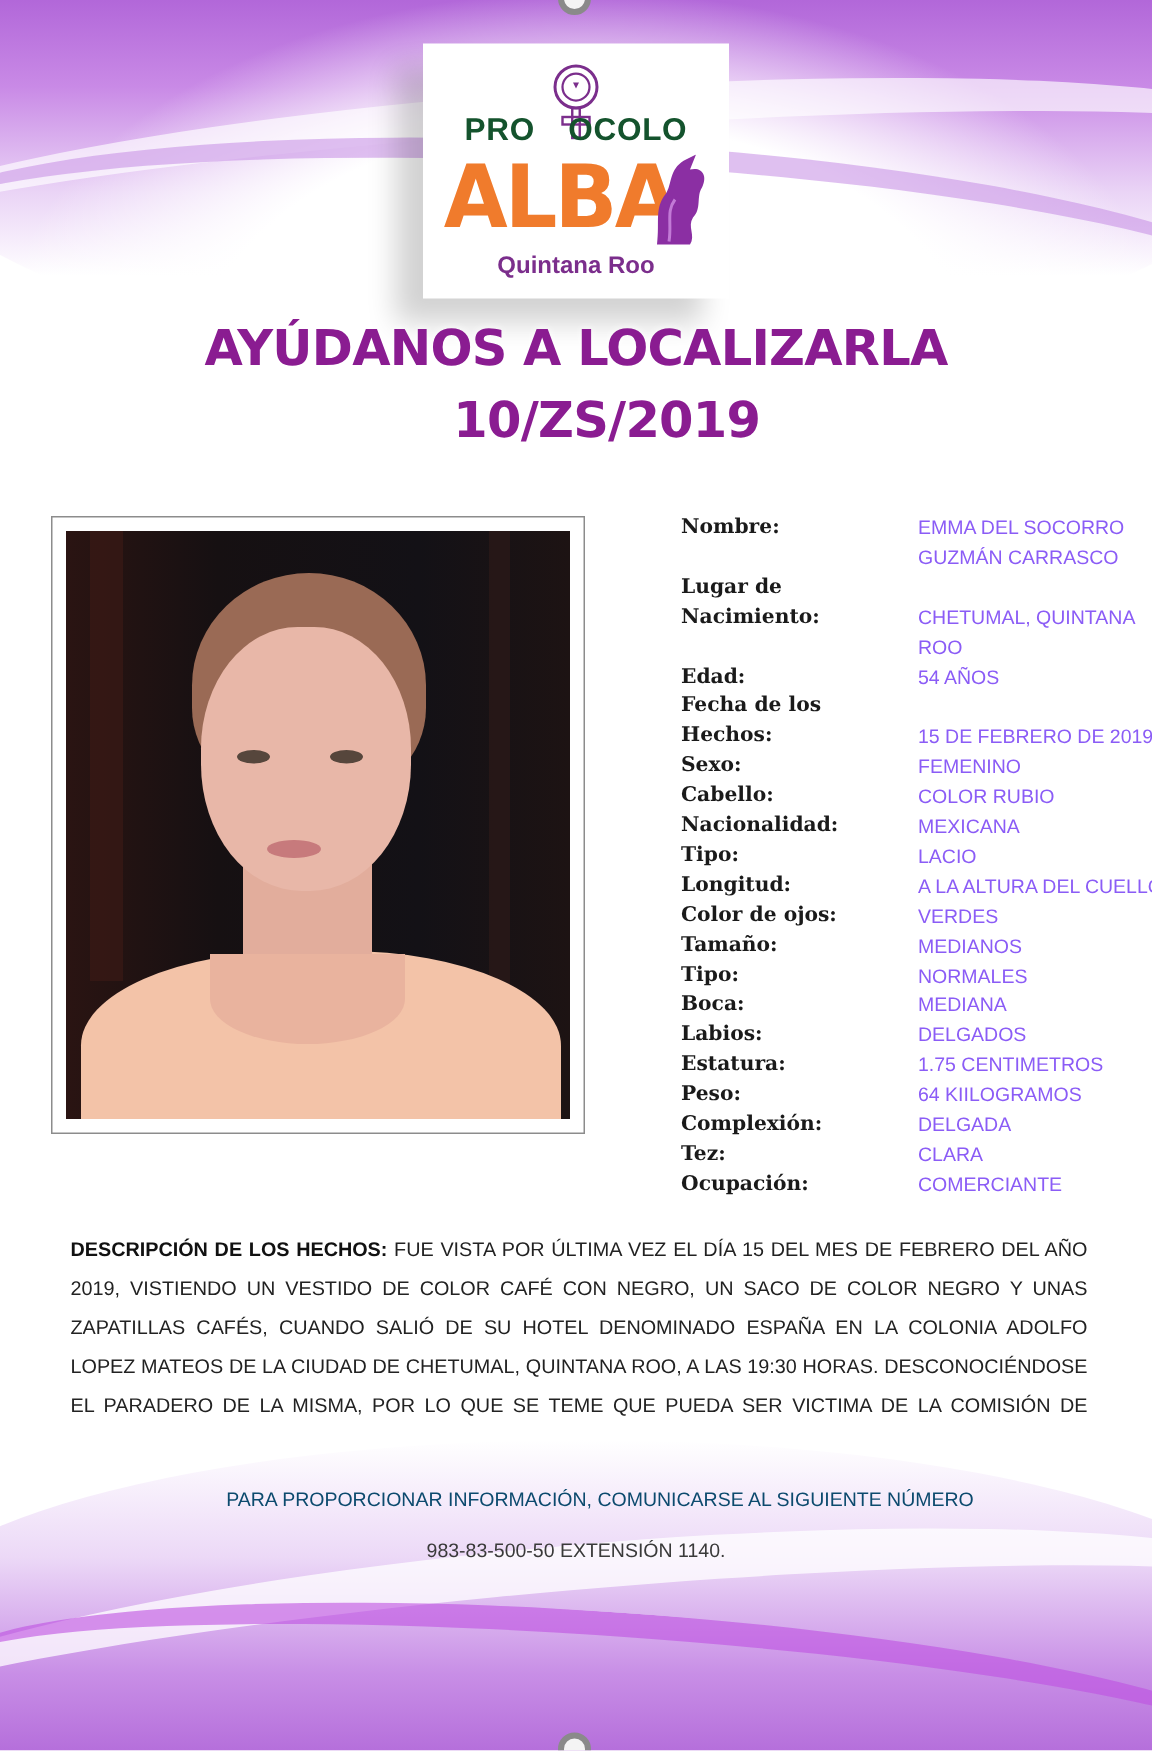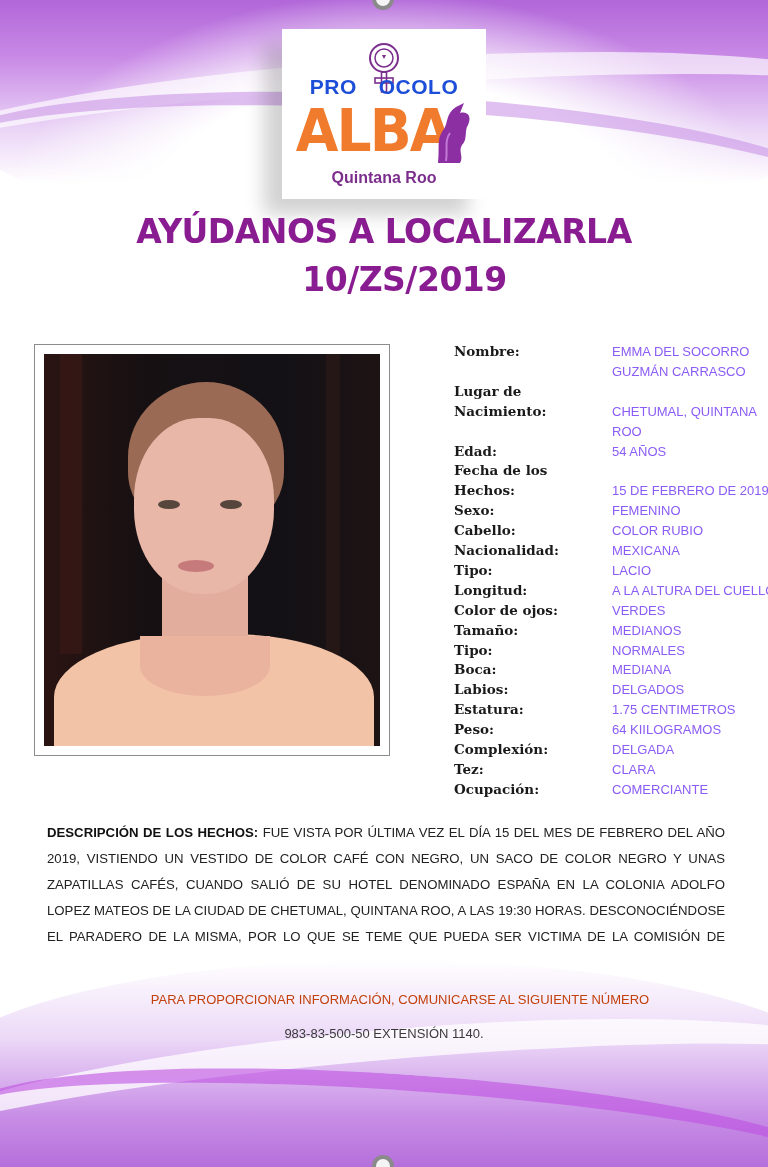--- a/index.html
+++ b/index.html
@@ -46,21 +46,21 @@
   .hanger.bottom { top: 1155px; }
 
   .logo-card {
     position: absolute; left: 282px; top: 29px; width: 204px; height: 170px;
     background: #fff; box-shadow: -18px 16px 18px rgba(0,0,0,0.18);
     text-align: center;
   }
   .logo-symbol { position: absolute; left: 82px; top: 12px; width: 40px; height: 54px; }
   .logo-proto {
     position: absolute; top: 46px; left: 0; right: 0; text-align: center;
-    font-weight: bold; font-size: 21px; color: #1d4ed8; letter-spacing: 0.5px;
+    font-weight: bold; font-size: 21px; color: #14532d; letter-spacing: 0.5px;
   }
   .logo-proto .gap { display: inline-block; width: 22px; }
   .logo-alba {
     position: absolute; top: 68px; left: 10px; width: 150px; text-align: right;
     font-family: "DejaVu Sans", sans-serif; font-weight: bold; font-size: 58px;
     color: #f07b2c; letter-spacing: -2px; line-height: 68px; transform: scaleX(0.95);
   }
   .logo-silhouette { position: absolute; left: 152px; top: 74px; width: 40px; height: 62px; }
   .logo-region {
     position: absolute; top: 140px; left: 0; right: 0; text-align: center;
@@ -106,21 +106,21 @@
     position: absolute; left: 47px; top: 820px; width: 678px; height: 124px; overflow: hidden;
     font-family: "Liberation Sans", sans-serif; font-size: 13.2px; line-height: 26px;
     color: #222; text-align: justify;
   }
   .description .lead { font-weight: bold; color: #111; }
 
   .contact {
     position: absolute; left: 0; right: 0; text-align: center;
     font-family: "Liberation Sans", sans-serif; font-size: 13px;
   }
-  .contact.l1 { top: 992px; color: #c2410c; padding-left: 32px; }
+  .contact.l1 { top: 992px; color: #0c4a6e; padding-left: 32px; }
   .contact.l2 { top: 1026px; color: #3a3a3a; }
 </style>
 </head>
 <body>
 
 <div class="bg">
   <div class="band-top"></div>
   <div class="swoosh1"></div>
   <div class="swoosh2"></div>
   <div class="band-bottom"></div>

